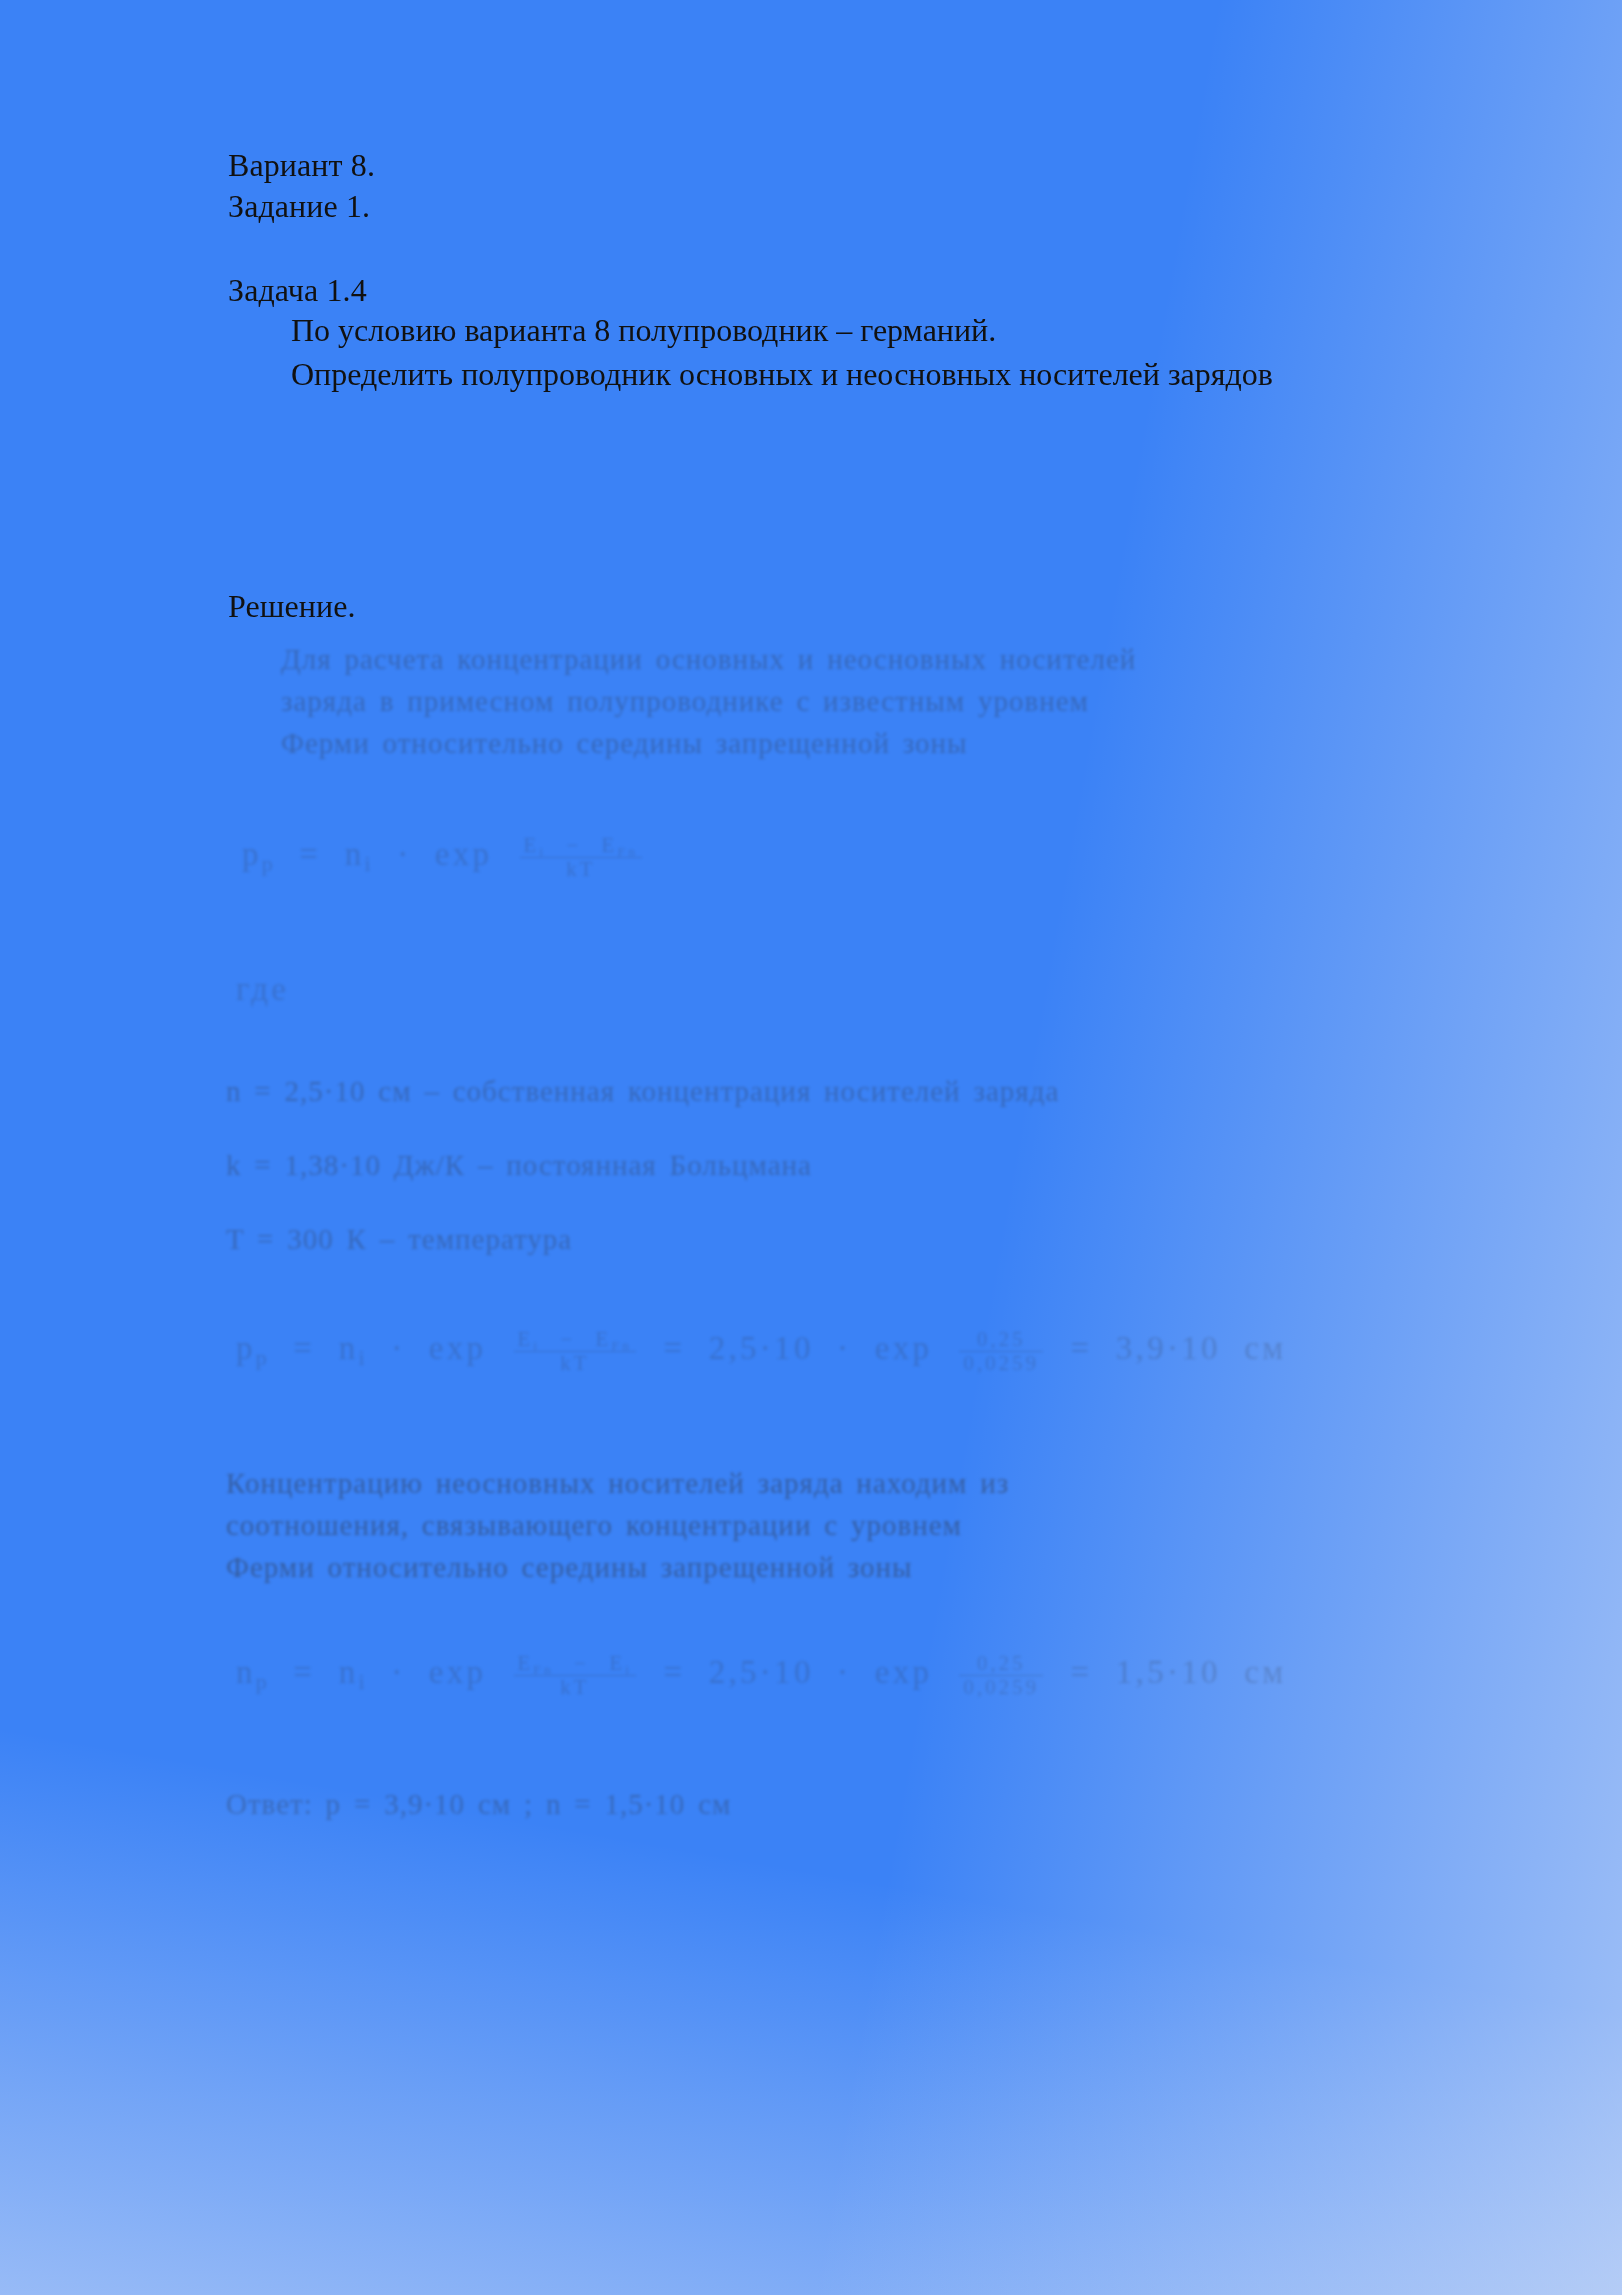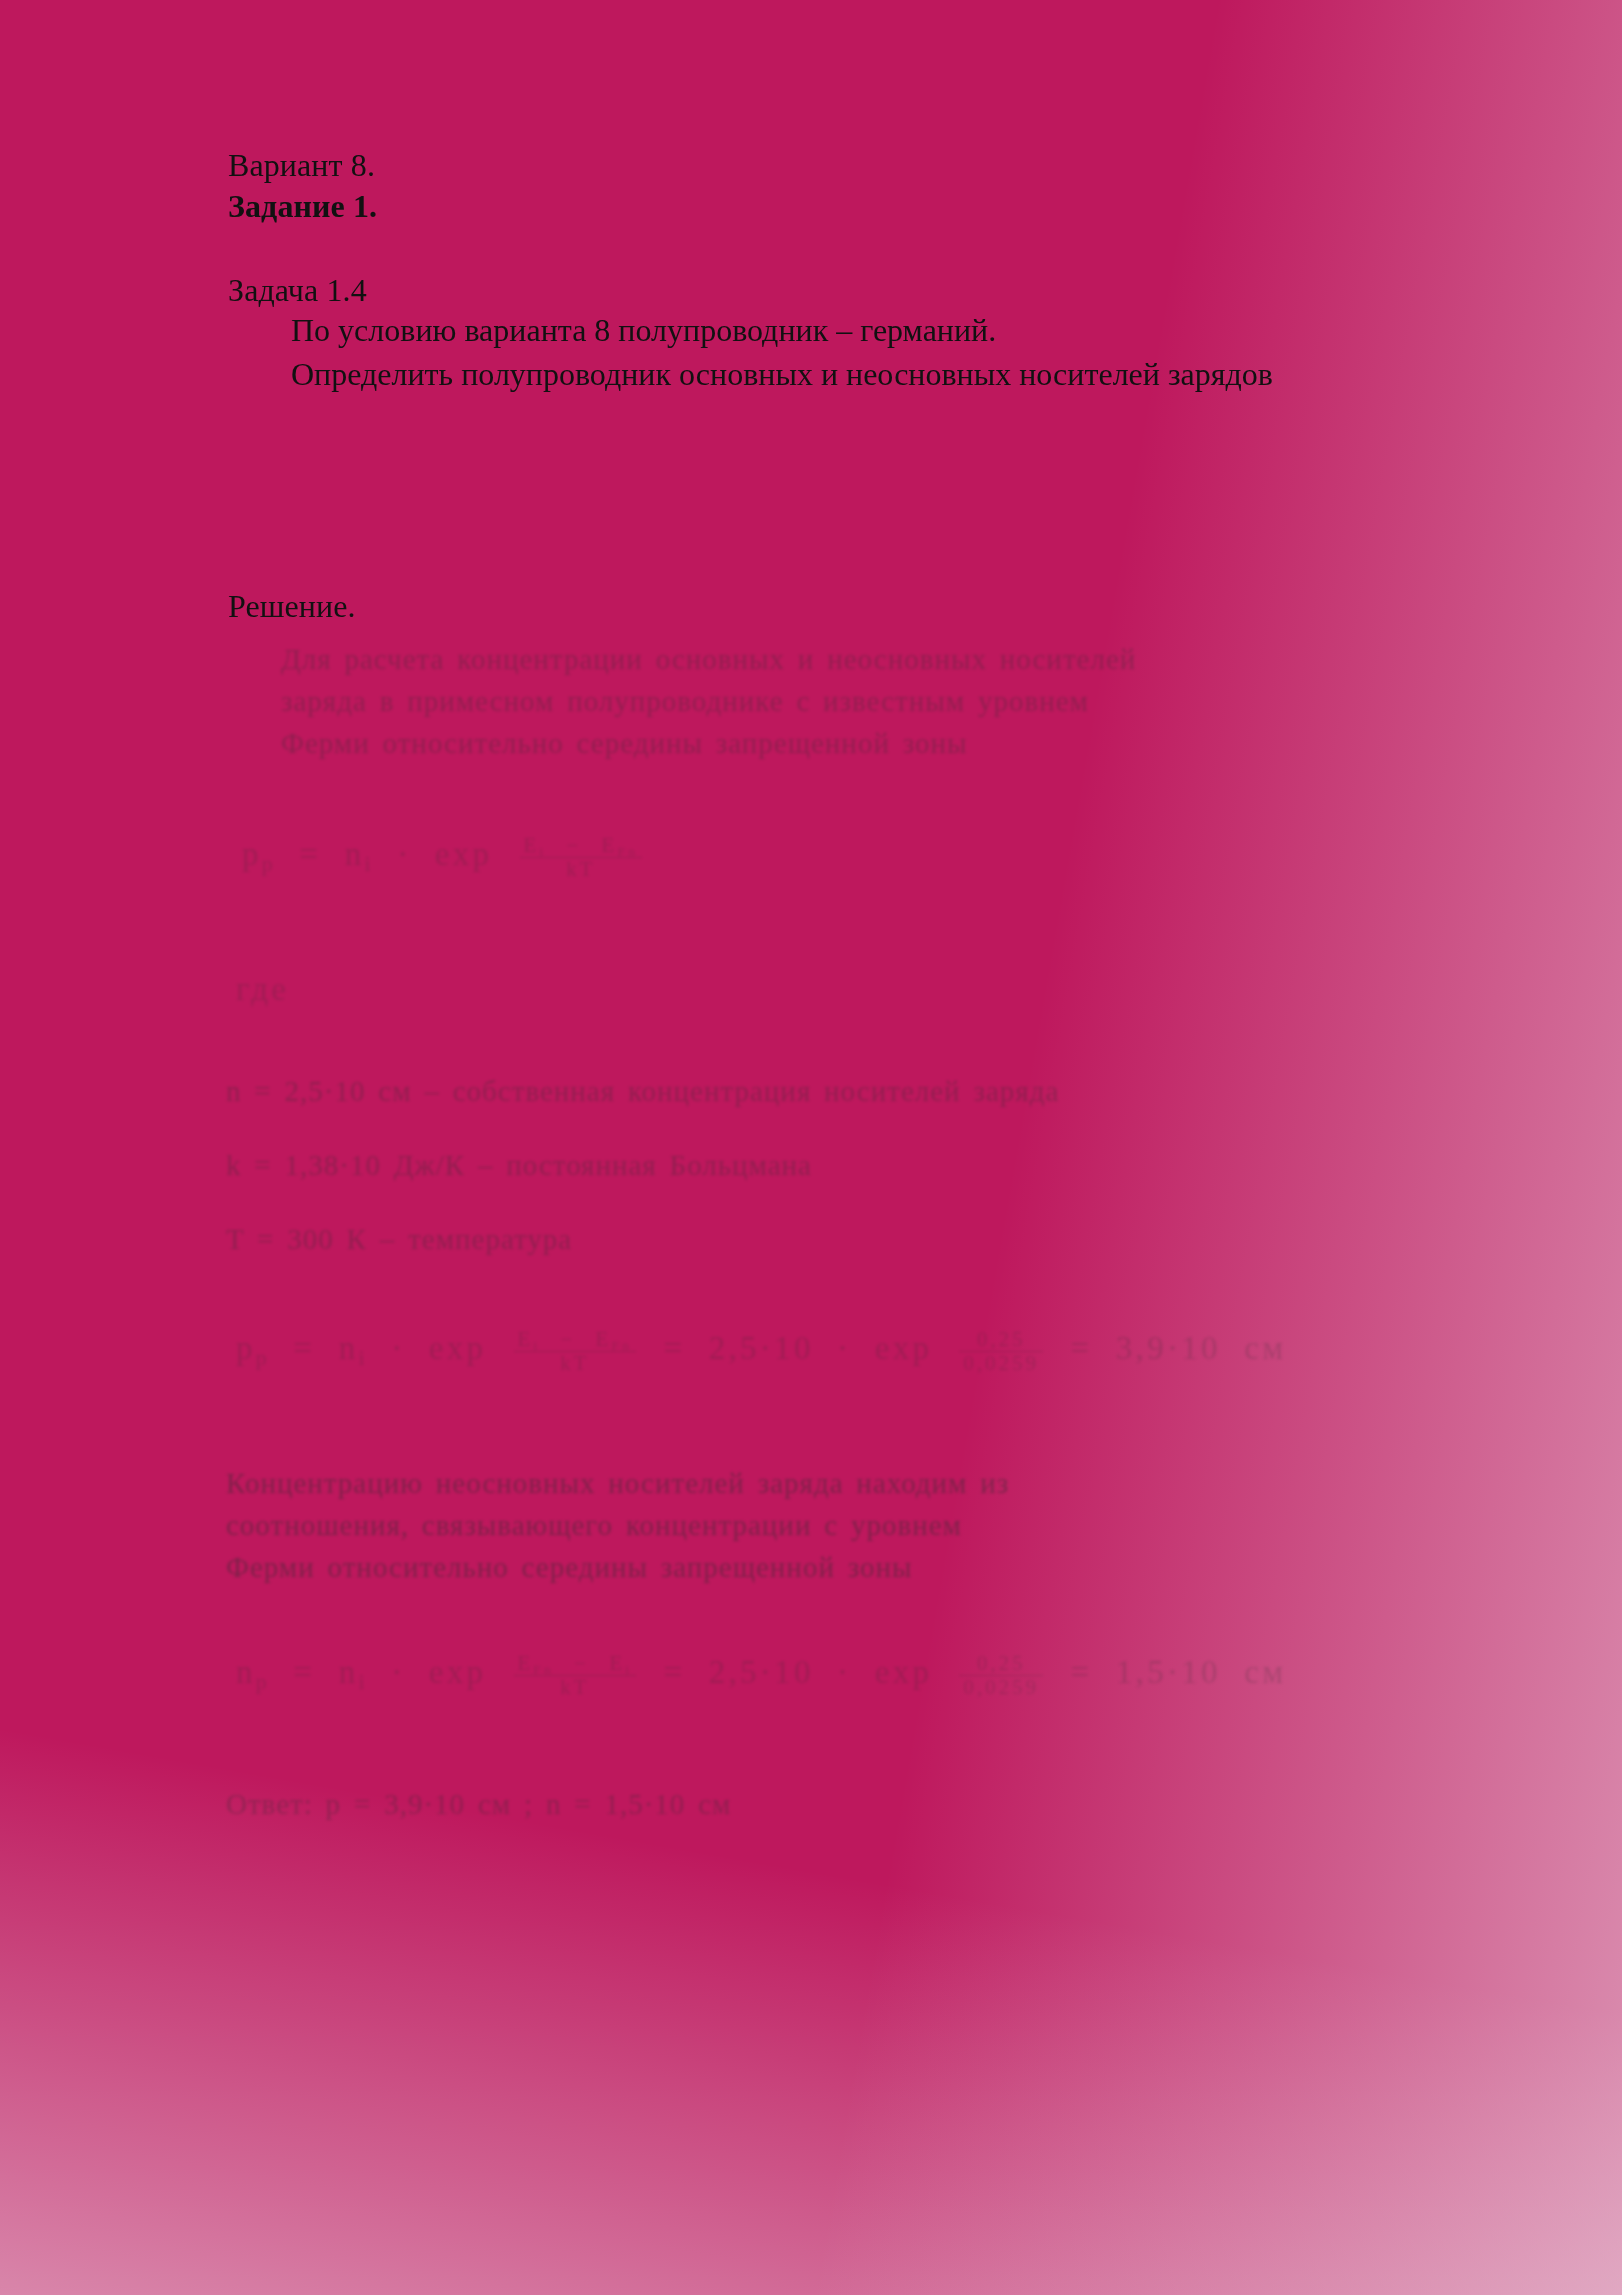--- a/index.html
+++ b/index.html
@@ -6,21 +6,21 @@
   html, body {
     margin: 0;
     padding: 0;
     background: #ffffff;
   }
 
   .page {
     position: relative;
     width: 1623px;
     height: 2295px;
-    background: #be185d;
+    background: #3b82f6;
     overflow: hidden;
     font-family: "Liberation Serif", "DejaVu Serif", serif;
     color: #111111;
   }
 
   
   .paper-tone {
     position: absolute;
     inset: 0;
     background:
@@ -47,21 +47,21 @@
   .variant-line {
     position: absolute;
     top: 145px;
     left: 0;
   }
 
   .task-heading {
     position: absolute;
     top: 186px;
     left: 0;
-    font-weight: bold;
+    font-weight: normal;
   }
 
   .problem-number {
     position: absolute;
     top: 270px;
     left: 0;
   }
 
   .statement {
     position: absolute;

